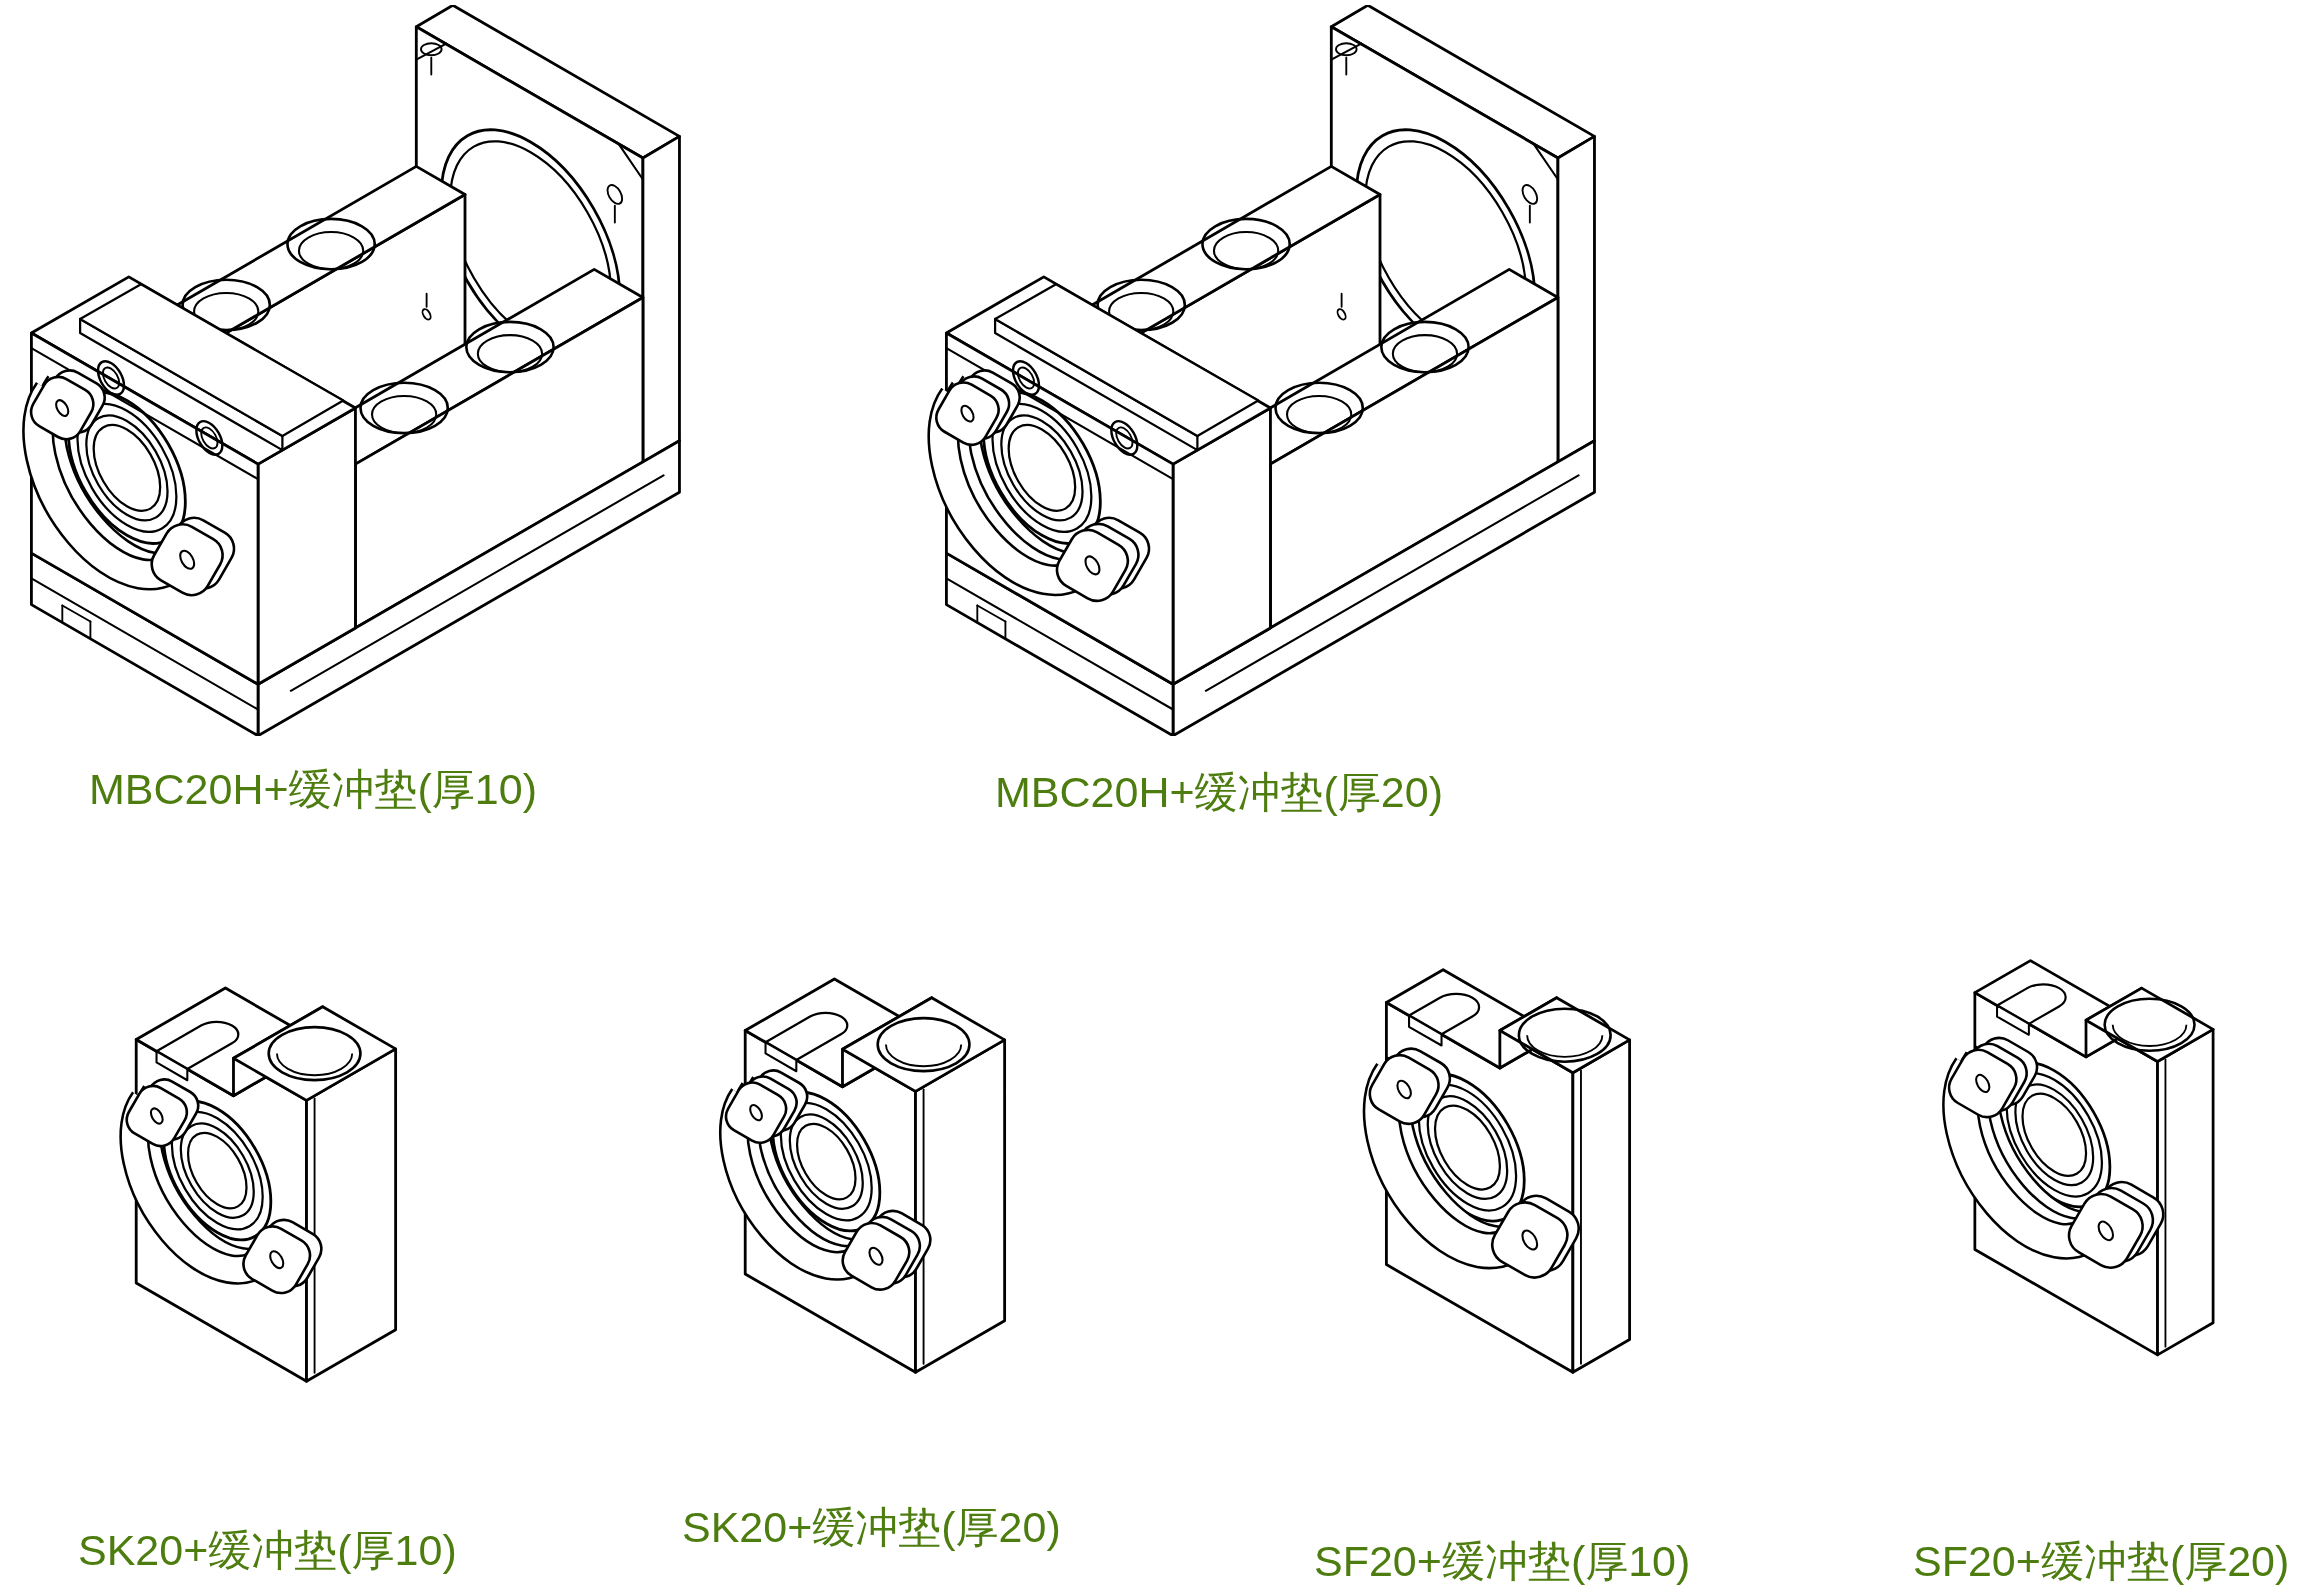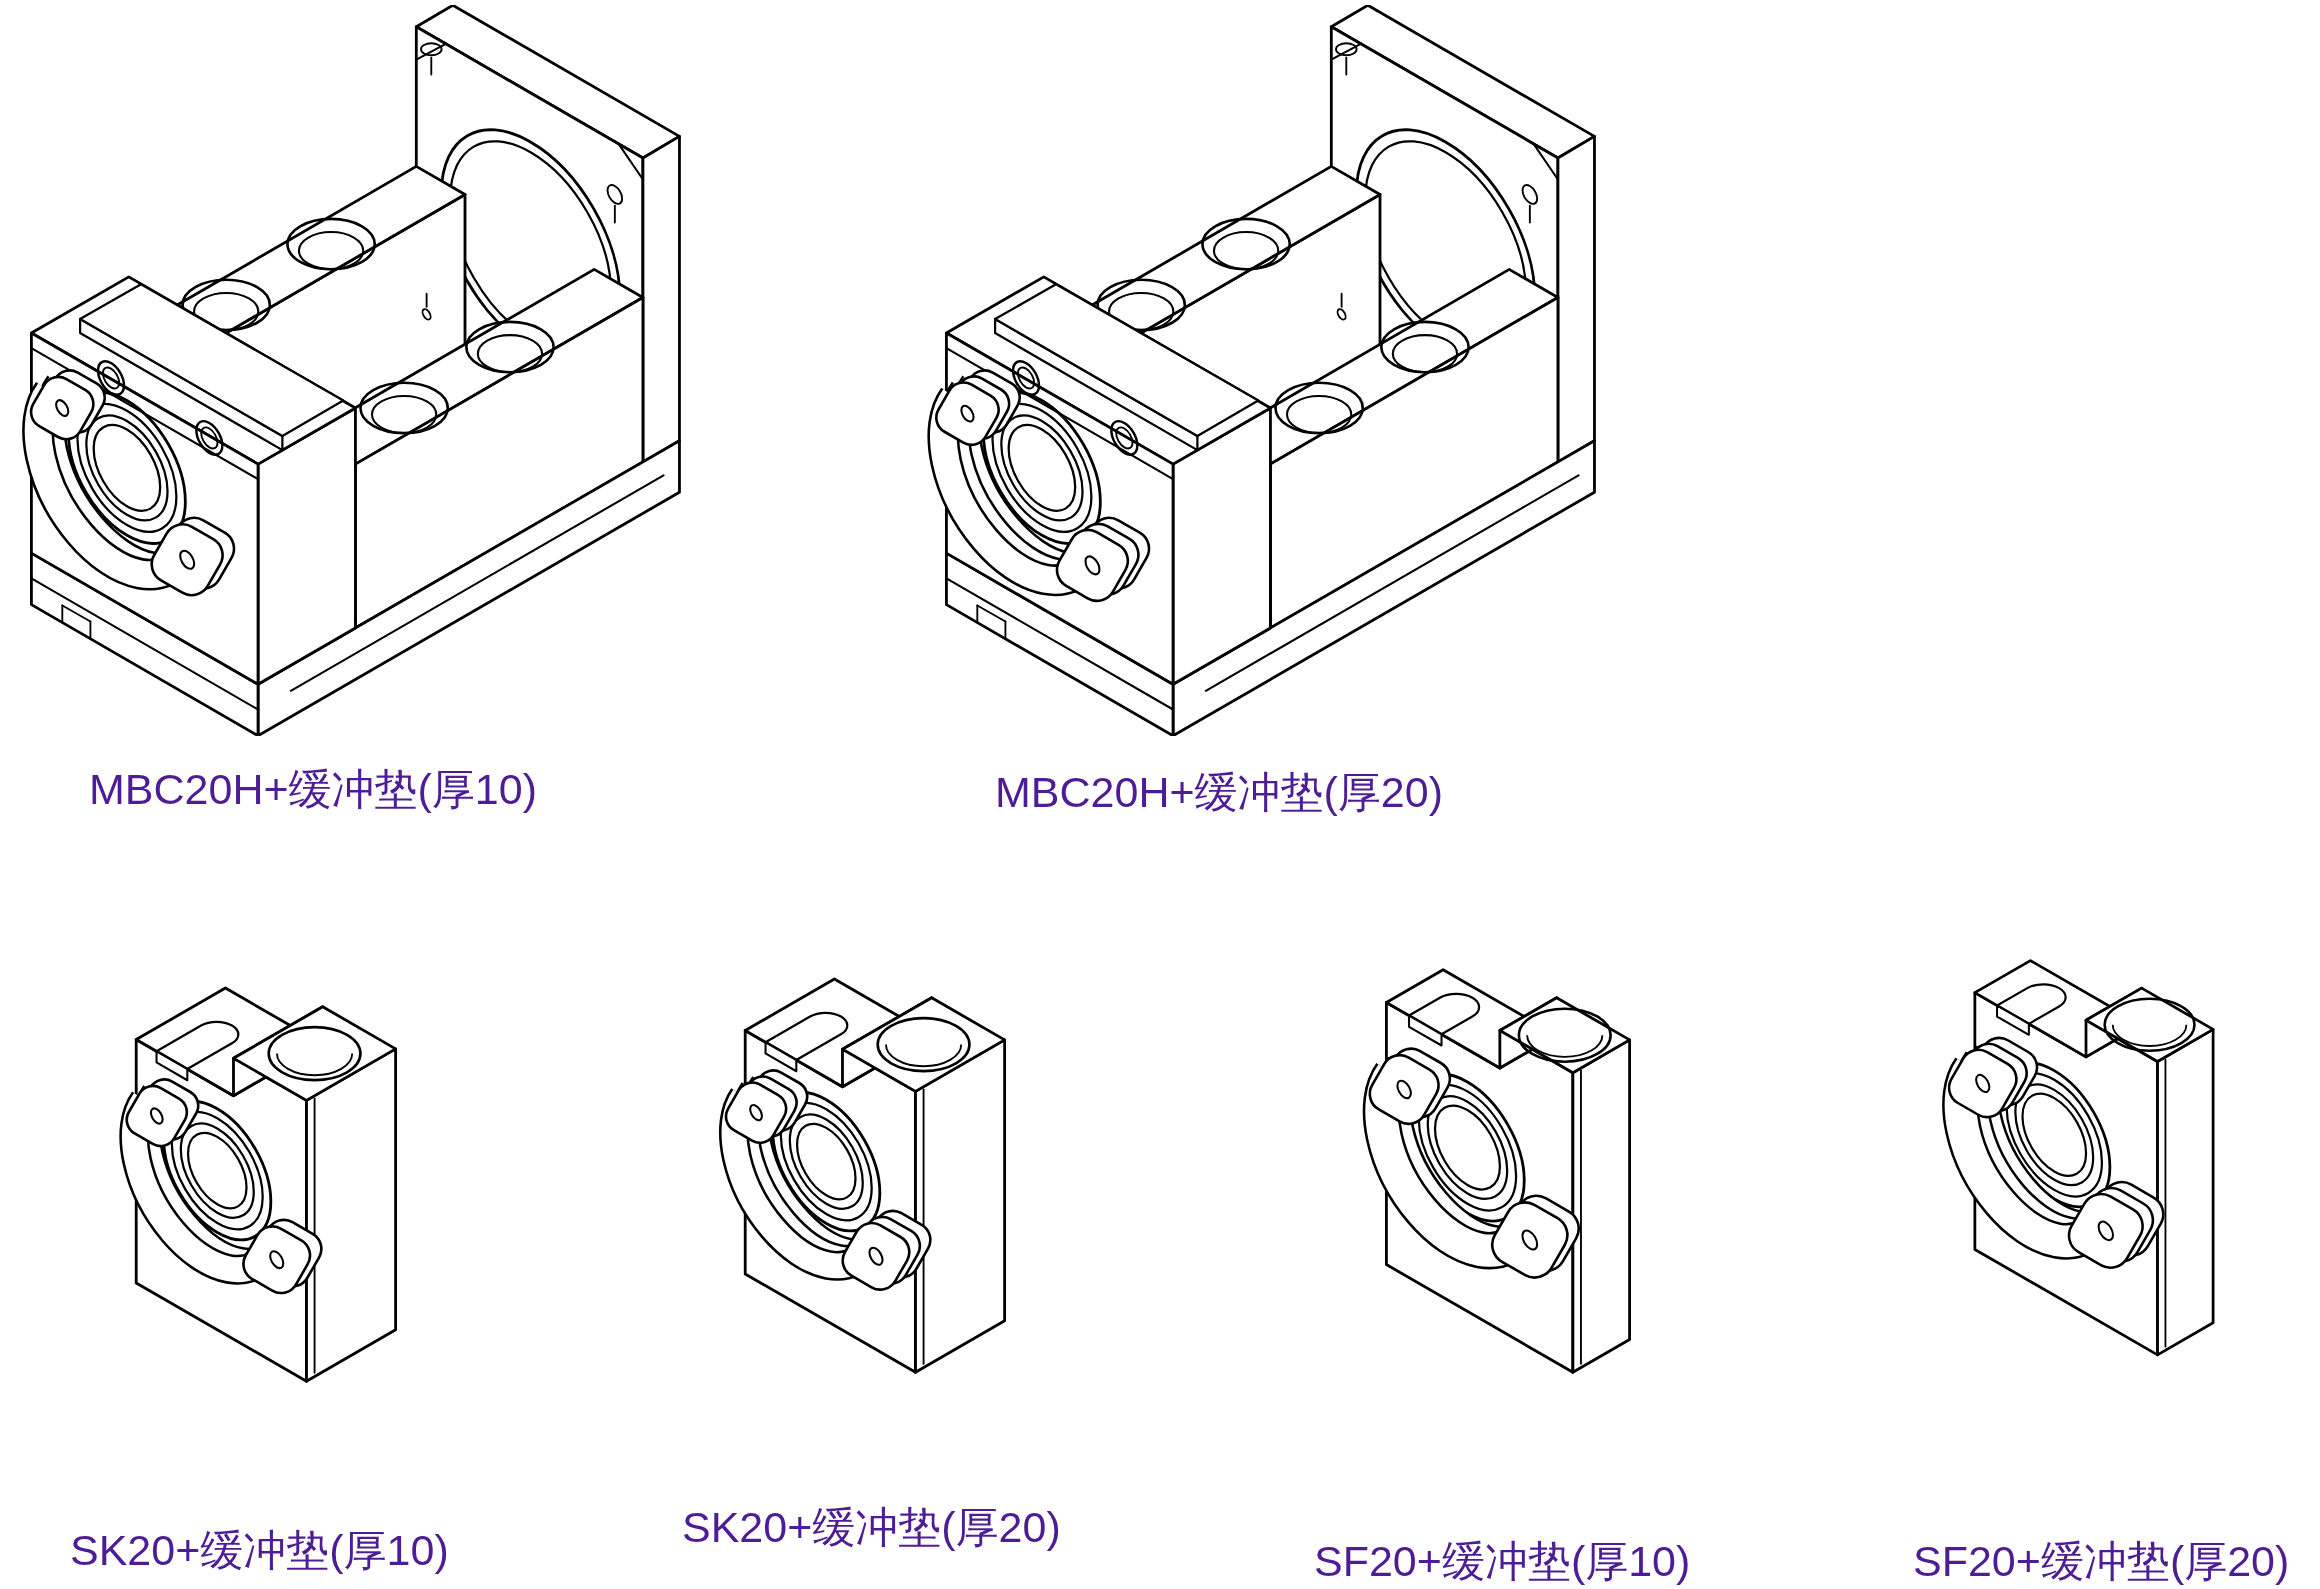--- a/index.html
+++ b/index.html
@@ -1,20 +1,20 @@
 <!DOCTYPE html>
 <html style="font-size:15px"><head>
 <meta charset="utf-8">
 <style>
   html,body{margin:0;padding:0;background:#fff;}
   .page{position:relative;width:2321px;height:1590px;background:#fff;overflow:hidden;
         font-family:"Liberation Sans","DejaVu Sans",sans-serif;}
   figure.fig{position:absolute;margin:0;padding:0;}
   figure.fig svg{display:block;width:100%;height:100%;}
-  .caption{position:absolute;color:#4c1d95;font-size:43px;font-weight:400;
+  .caption{position:absolute;color:#4d7c0f;font-size:43px;font-weight:400;
            letter-spacing:0px;white-space:nowrap;}
 </style>
 </head>
 <body>
 
 <div class="page">
 
   <figure class="fig" style="left:7.5px;top:4.7px;width:693px;height:731px">
     <svg id="svg0" viewBox="0 0 740 780">
         <polygon points="436.0,23.0 678.0,163.0 717.0,140.0 475.0,0.0" fill="#fff" stroke="#000" stroke-width="3" stroke-linejoin="round"></polygon>
@@ -258,18 +258,18 @@
         <ellipse cx="53.58562802387802" cy="138.9570600599758" rx="10.2" ry="5.9" transform="rotate(60 53.58562802387802 138.9570600599758)" fill="none" stroke="#000" stroke-width="2.2"></ellipse>
         <rect x="175.3" y="251.7" width="70" height="70" rx="21.0" fill="#fff" stroke="#000" stroke-width="2.8" transform="rotate(30 210.3 286.7)"></rect>
         <rect x="164.0" y="258.2" width="70" height="70" rx="21.0" fill="#fff" stroke="#000" stroke-width="2.8" transform="rotate(30 199.0 293.2)"></rect>
         <rect x="152.8" y="264.7" width="70" height="70" rx="21.0" fill="#fff" stroke="#000" stroke-width="2.8" transform="rotate(30 187.8 299.7)"></rect>
         <ellipse cx="187.7883882946069" cy="299.74836370704054" rx="11.1" ry="6.4" transform="rotate(60 187.7883882946069 299.74836370704054)" fill="none" stroke="#000" stroke-width="2.2"></ellipse>
       </svg>
   </figure>
 
   <div class="caption" style="left:89px;top:761px">MBC20H+缓冲垫(厚10)</div>
   <div class="caption" style="left:995px;top:764px">MBC20H+缓冲垫(厚20)</div>
-  <div class="caption" style="left:70px;top:1522px">SK20+缓冲垫(厚10)</div>
+  <div class="caption" style="left:78px;top:1522px">SK20+缓冲垫(厚10)</div>
   <div class="caption" style="left:682px;top:1499px">SK20+缓冲垫(厚20)</div>
   <div class="caption" style="left:1314px;top:1533px">SF20+缓冲垫(厚10)</div>
   <div class="caption" style="left:1913px;top:1533px">SF20+缓冲垫(厚20)</div>
 </div>
 
 
 </body></html>

